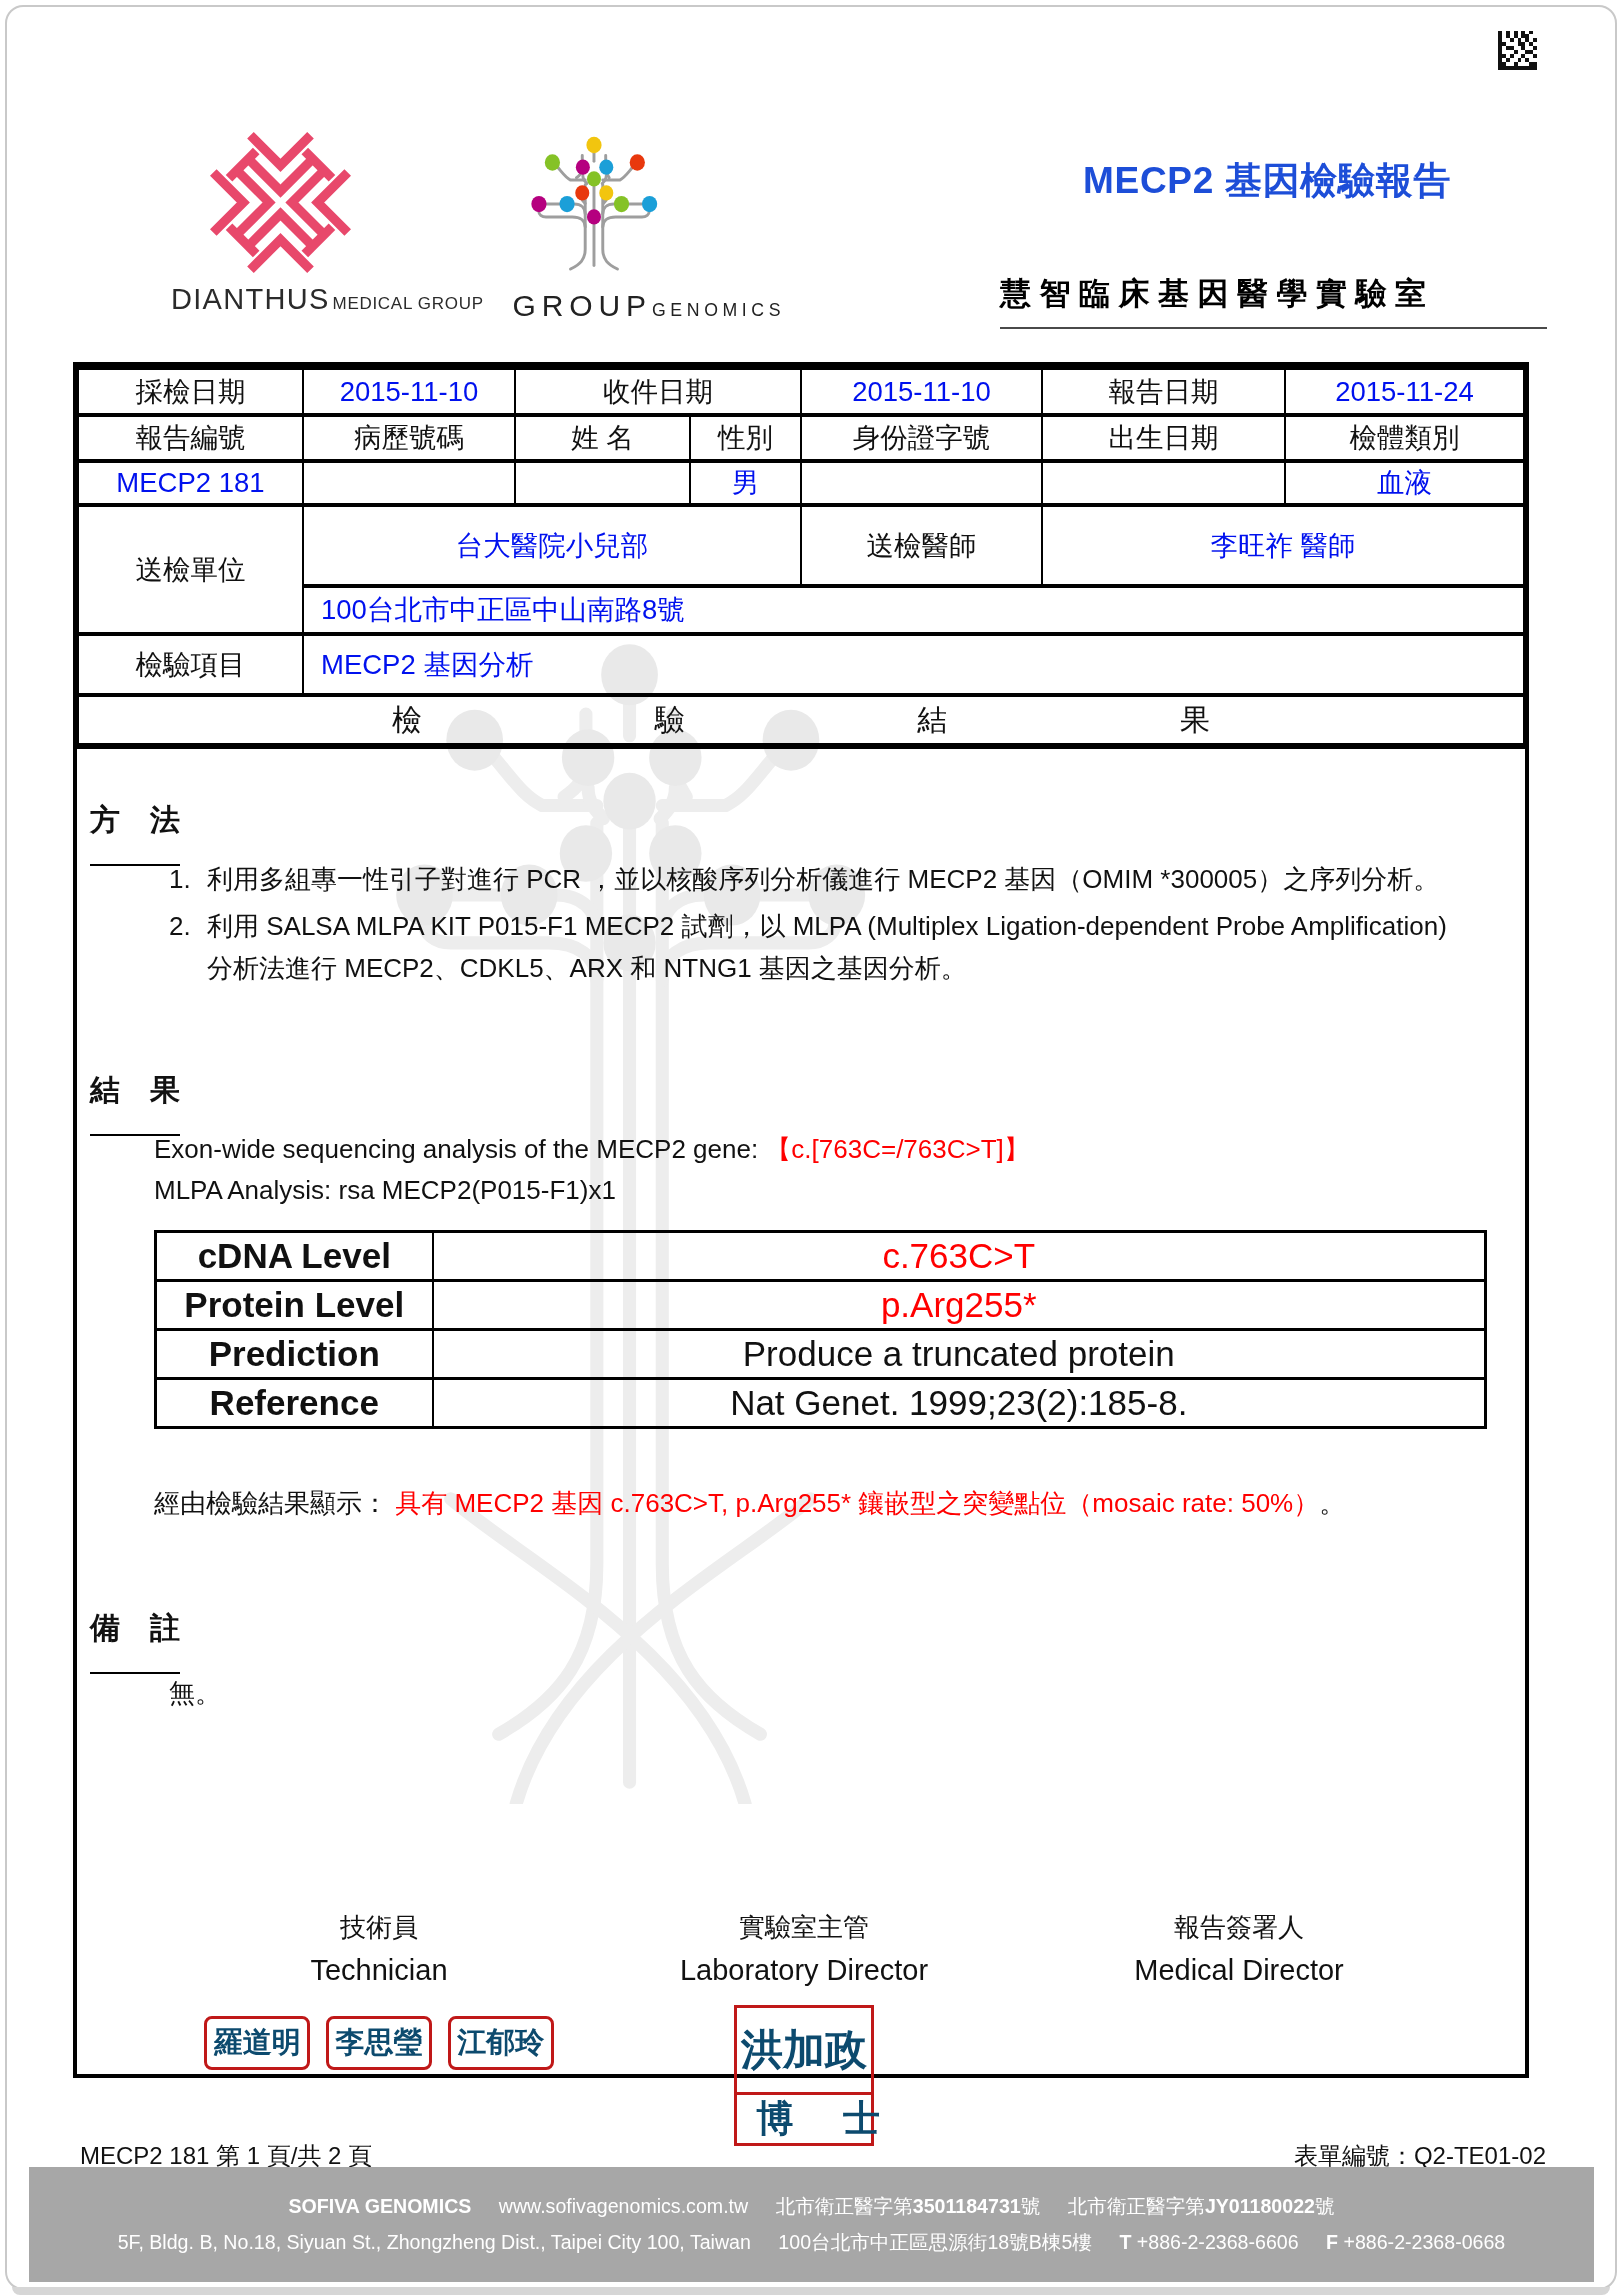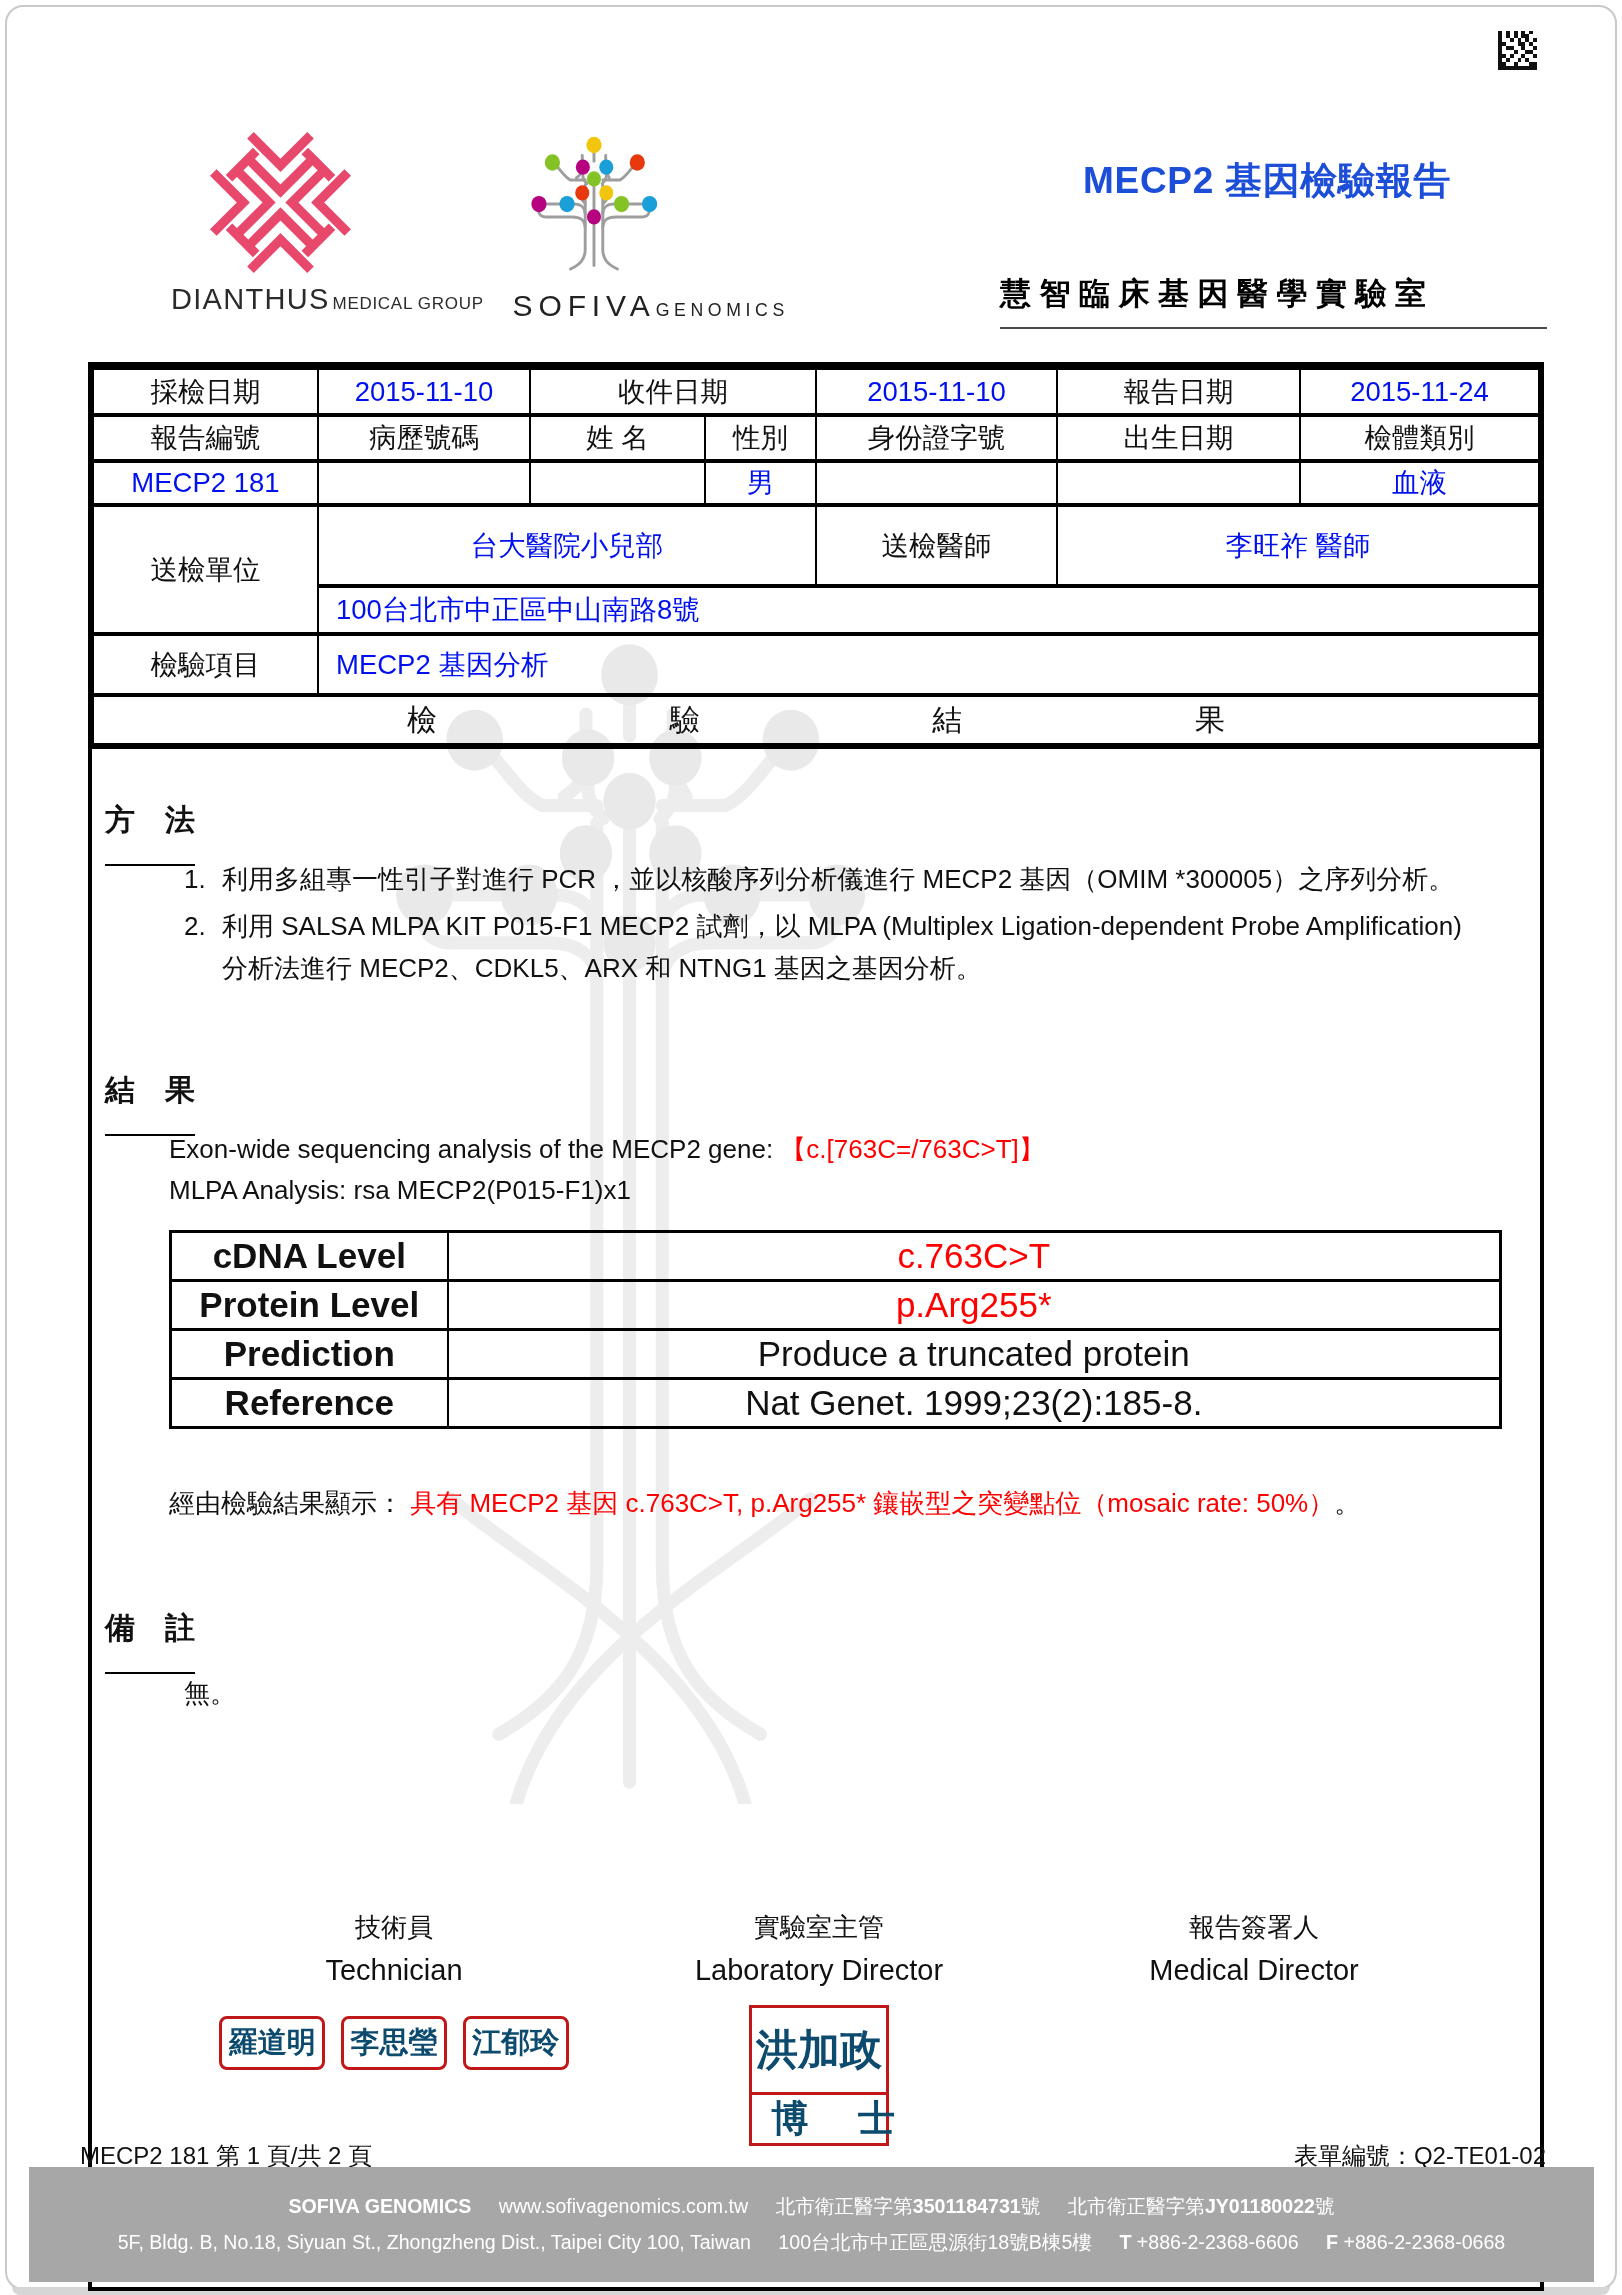--- a/index.html
+++ b/index.html
@@ -20,21 +20,21 @@
   .sv-text{margin-top:1.3px;white-space:nowrap;color:#222;padding-left:27.5px;}
   .sv-name{font-size:30px;letter-spacing:5.9px;font-weight:500;}
   .sv-sub{font-size:17.7px;letter-spacing:4.6px;}
   .title{position:absolute;left:1083px;top:156px;font-size:37px;font-weight:bold;color:#1d4ed8;letter-spacing:0.7px;z-index:3;white-space:nowrap;}
   .subtitle{position:absolute;left:1000px;top:273px;width:547px;font-size:31px;font-weight:bold;color:#000000;letter-spacing:8.5px;padding-bottom:11.8px;border-bottom:2px solid #4a4a4a;z-index:3;white-space:nowrap;}
   .qr{position:absolute;left:1498px;top:29px;width:39px;height:42px;z-index:3;}
 
   .watermark{position:absolute;left:298px;top:605px;width:1047px;height:1199px;z-index:1;}
 
   
-  .main{position:absolute;left:88px;top:362px;width:1456px;height:1929px;border:4.6px solid #000;box-sizing:border-box;z-index:2;}
+  .main{position:absolute;left:73px;top:362px;width:1456px;height:1716px;border:4.6px solid #000;box-sizing:border-box;z-index:2;}
 
   table.info{border-collapse:collapse;table-layout:fixed;width:100%;}
   table.info td{border:2px solid #000;border-top-width:4.6px;border-bottom-width:4.6px;font-size:27.5px;text-align:center;padding:0;overflow:hidden;white-space:nowrap;}
   table.info td.val{color:#0011EE;}
   table.info td.left{text-align:left;padding-left:17px;}
   td.banner-cell{border-bottom-width:6.5px !important;}
   .banner-flex{display:flex;justify-content:space-between;width:818px;margin:0 auto;font-size:30px;}
 
   .sect{position:absolute;font-size:30px;font-weight:bold;white-space:nowrap;}
   .sect span{border-bottom:2.6px solid #000;padding-bottom:23px;display:inline-block;}
@@ -177,21 +177,21 @@
       <ellipse cx="132" cy="114" rx="12" ry="13" fill="#E8380D"></ellipse>
       <ellipse cx="173" cy="114" rx="12" ry="13" fill="#F2C50F"></ellipse>
       <ellipse cx="58" cy="133" rx="13" ry="14" fill="#B5007F"></ellipse>
       <ellipse cx="106" cy="133" rx="13" ry="14" fill="#1B9FD8"></ellipse>
       <ellipse cx="199" cy="133" rx="13" ry="14" fill="#85C226"></ellipse>
       <ellipse cx="247" cy="133" rx="13" ry="14" fill="#1B9FD8"></ellipse>
       <ellipse cx="152" cy="155" rx="12" ry="13" fill="#B5007F"></ellipse>
     </g>
   </svg>
   <div class="sv-text">
-    <span class="sv-name">SOFIVA</span><span class="sv-sub">GENOMICS</span>
+    <span class="sv-name">GROUP</span><span class="sv-sub">GENOMICS</span>
   </div>
 </div>
 
 <div class="title">MECP2 基因檢驗報告</div>
 <div class="subtitle">慧智臨床基因醫學實驗室</div>
 
 <svg class="watermark" viewBox="0 0 480 550" preserveAspectRatio="none">
   <g fill="none" stroke="#EDEDED" stroke-width="6" stroke-linecap="round">
     <path d="M137,100 V440 C137,482 120,502 92,518"></path>
     <path d="M152,95 V540"></path>

